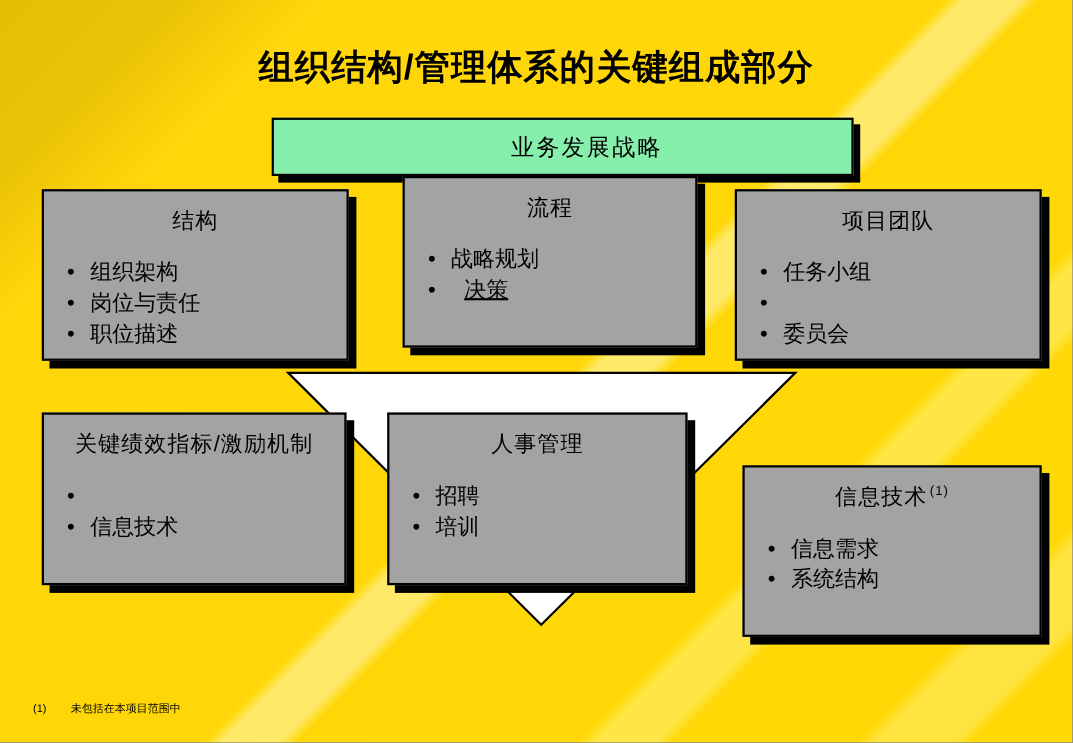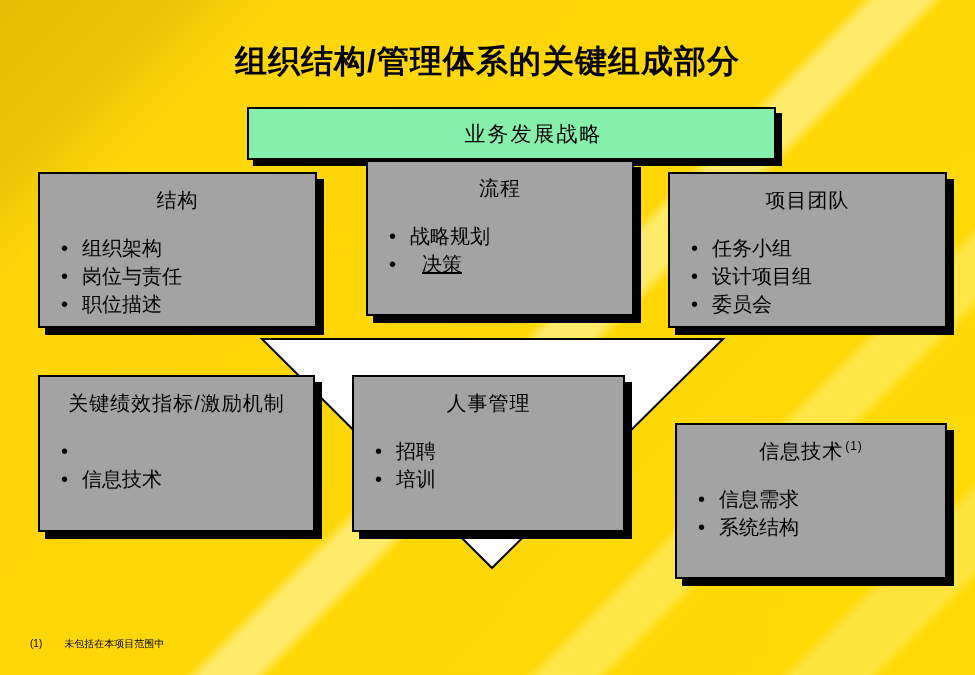--- a/index.html
+++ b/index.html
@@ -108,21 +108,20 @@
 
   <div class="box" id="box3">
     <div class="box-title">项目团队</div>
     <ul class="bullets">
       <li>
           <span class="dot">•</span>
           <span class="txt">任务小组</span>
         </li>
       <li>
           <span class="dot">•</span>
-          <span class="txt">设计项目组</span>
         </li>
       <li>
           <span class="dot">•</span>
           <span class="txt">委员会</span>
         </li>
     </ul>
   </div>
 
   <div class="box" id="box4">
     <div class="box-title">关键绩效指标/激励机制</div>

